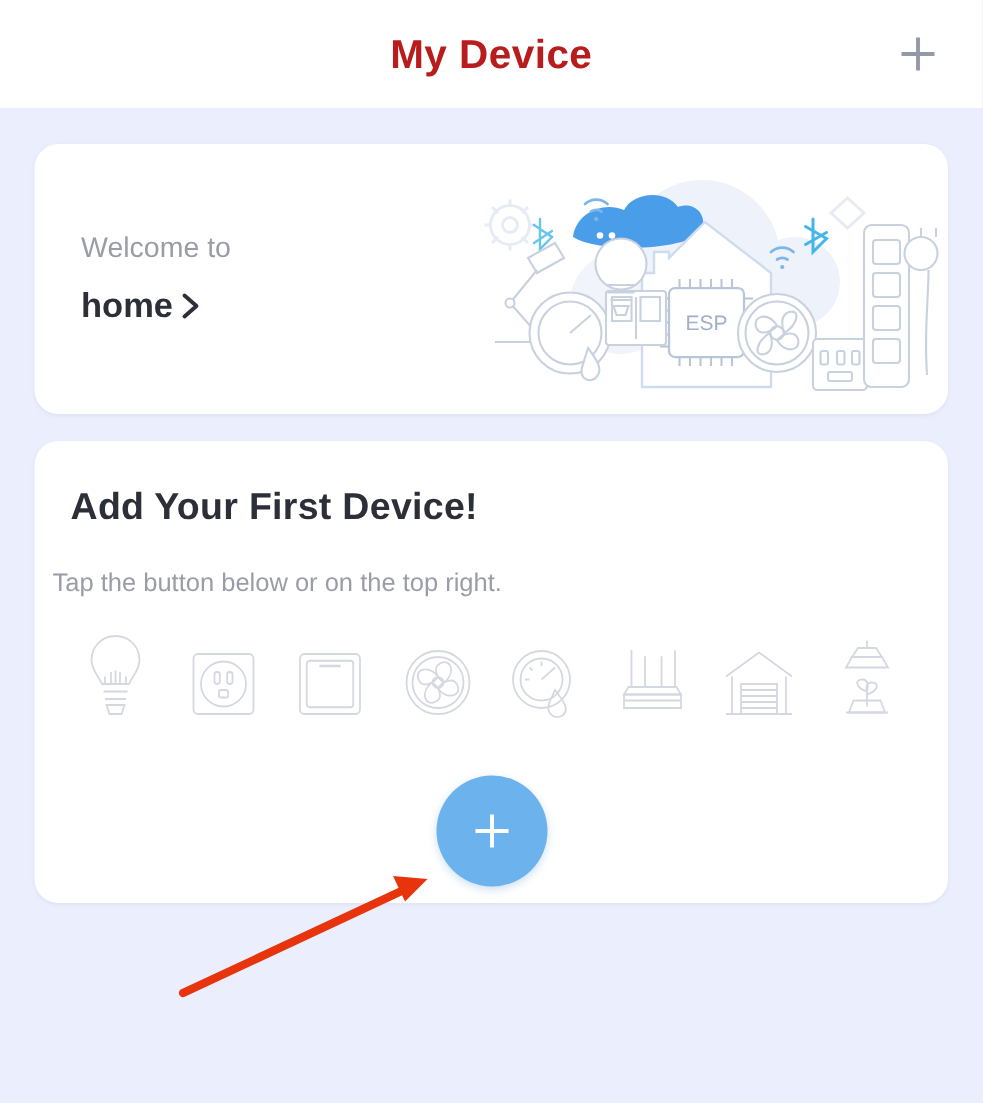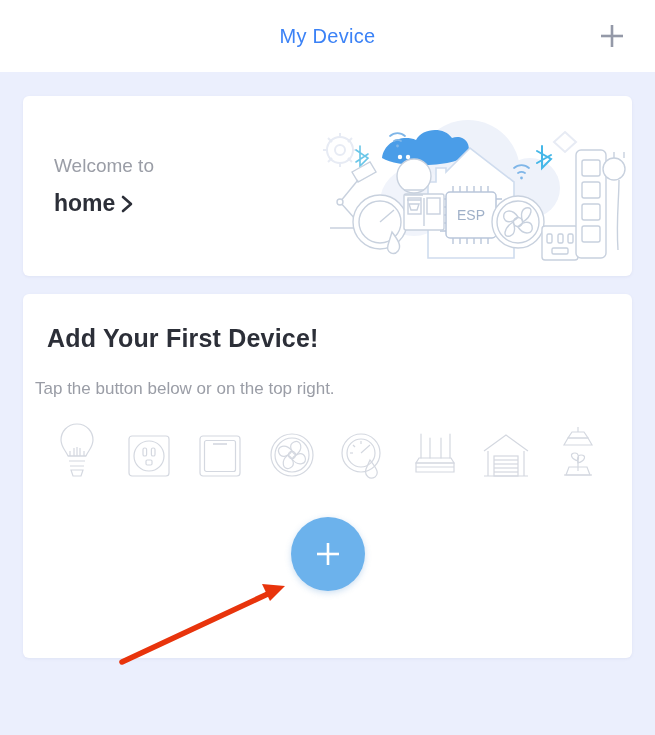--- a/index.html
+++ b/index.html
@@ -19,23 +19,23 @@
   
   .header {
     height: 72px;
     background: #ffffff;
     display: flex;
     align-items: center;
     justify-content: center;
     position: relative;
   }
   .header-title {
-    font-size: 20px;
-    font-weight: normal;
-    color: #3b82f6;
+    font-size: 27px;
+    font-weight: bold;
+    color: #b91c1c;
     letter-spacing: 0.3px;
   }
   .header-add {
     position: absolute;
     right: 22px;
     top: 50%;
     transform: translateY(-50%);
     width: 42px;
     height: 42px;
     display: flex;
@@ -44,21 +44,21 @@
     cursor: pointer;
   }
 
   
   .page {
     padding: 24px 23px 0 23px;
   }
 
   .card {
     background: #ffffff;
-    border-radius: 6px;
+    border-radius: 16px;
     box-shadow: 0 1px 3px rgba(120,130,170,0.10);
   }
 
   
   .welcome-card {
     height: 180px;
     position: relative;
     overflow: hidden;
     display: flex;
     align-items: center;
@@ -95,21 +95,21 @@
     right: 4px;
     top: 14px;
     width: 310px;
     height: 160px;
     z-index: 1;
   }
 
   
   .add-card {
     margin-top: 18px;
-    height: 364px;
+    height: 308px;
     padding: 30px 0 0 0;
     position: relative;
   }
   .add-title {
     font-size: 25px;
     font-weight: bold;
     color: #2c2f38;
     padding-left: 24px;
     letter-spacing: 0.2px;
   }

